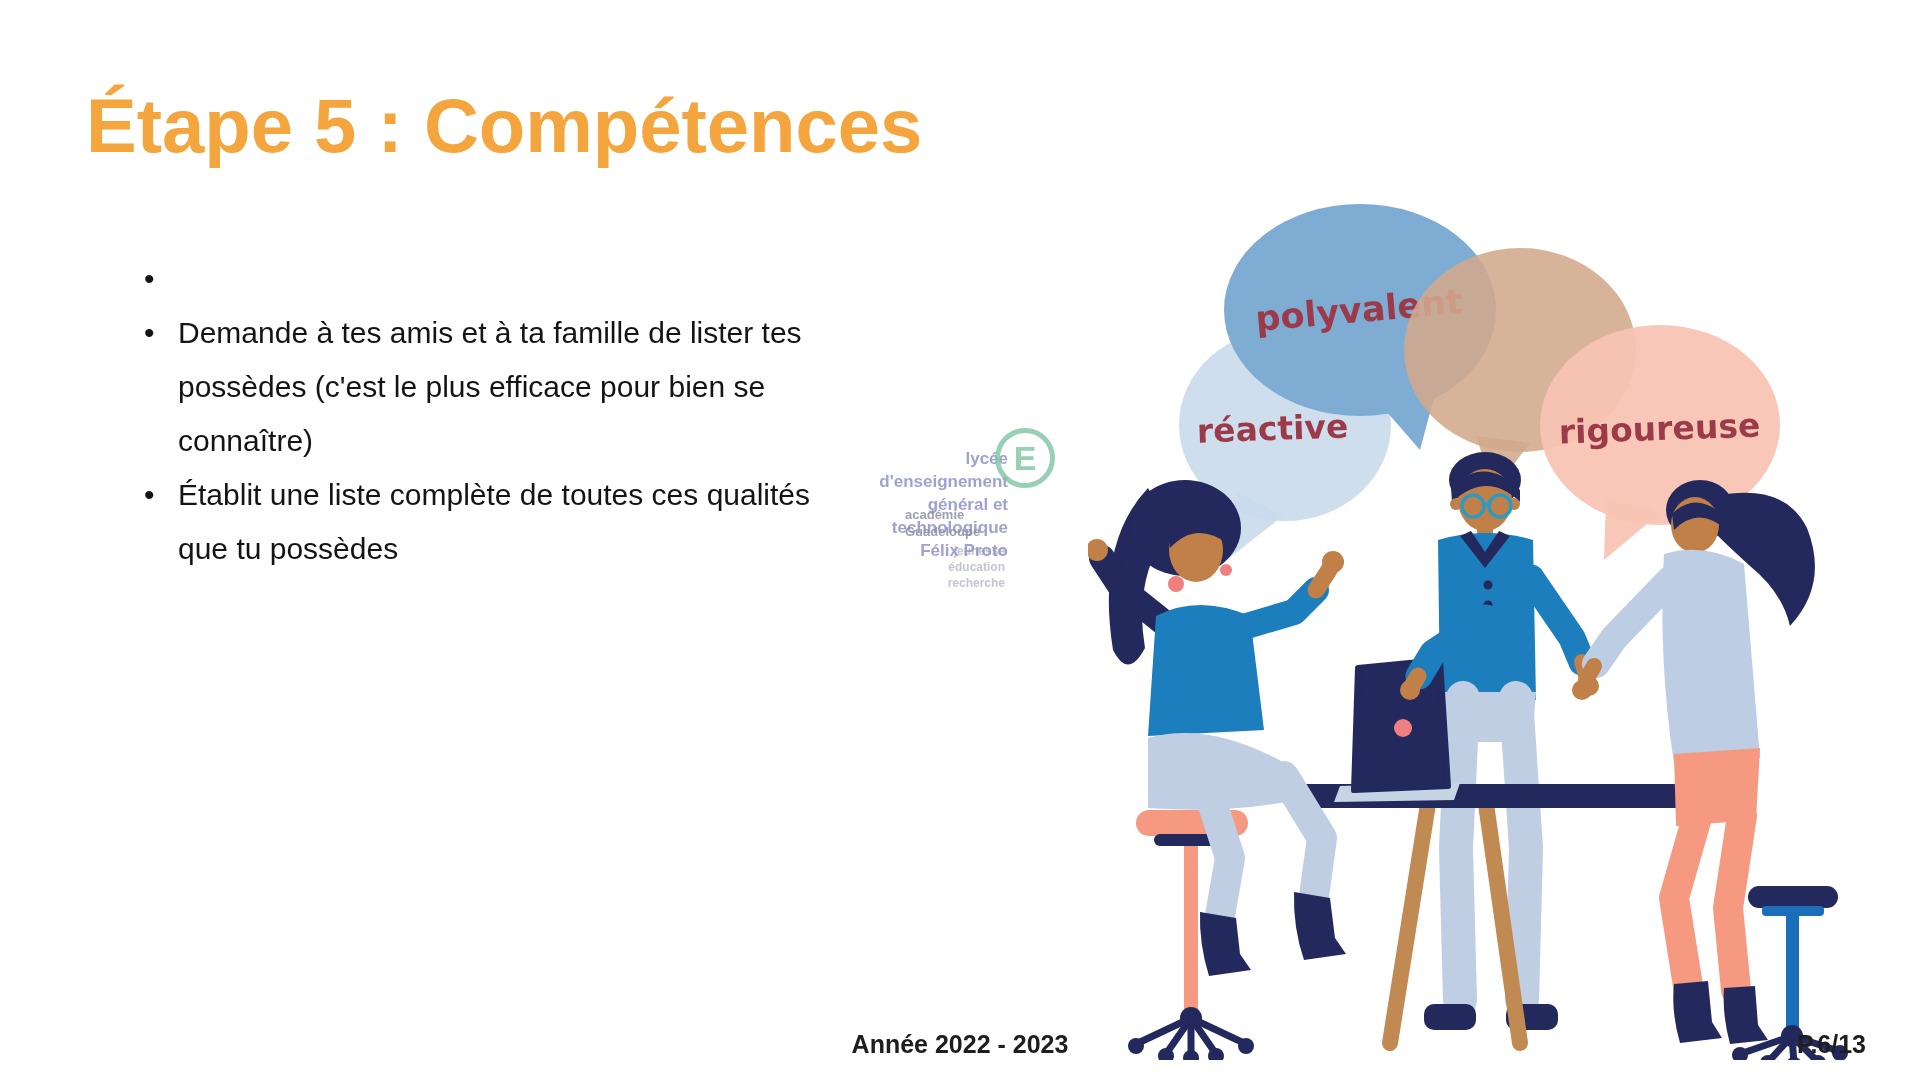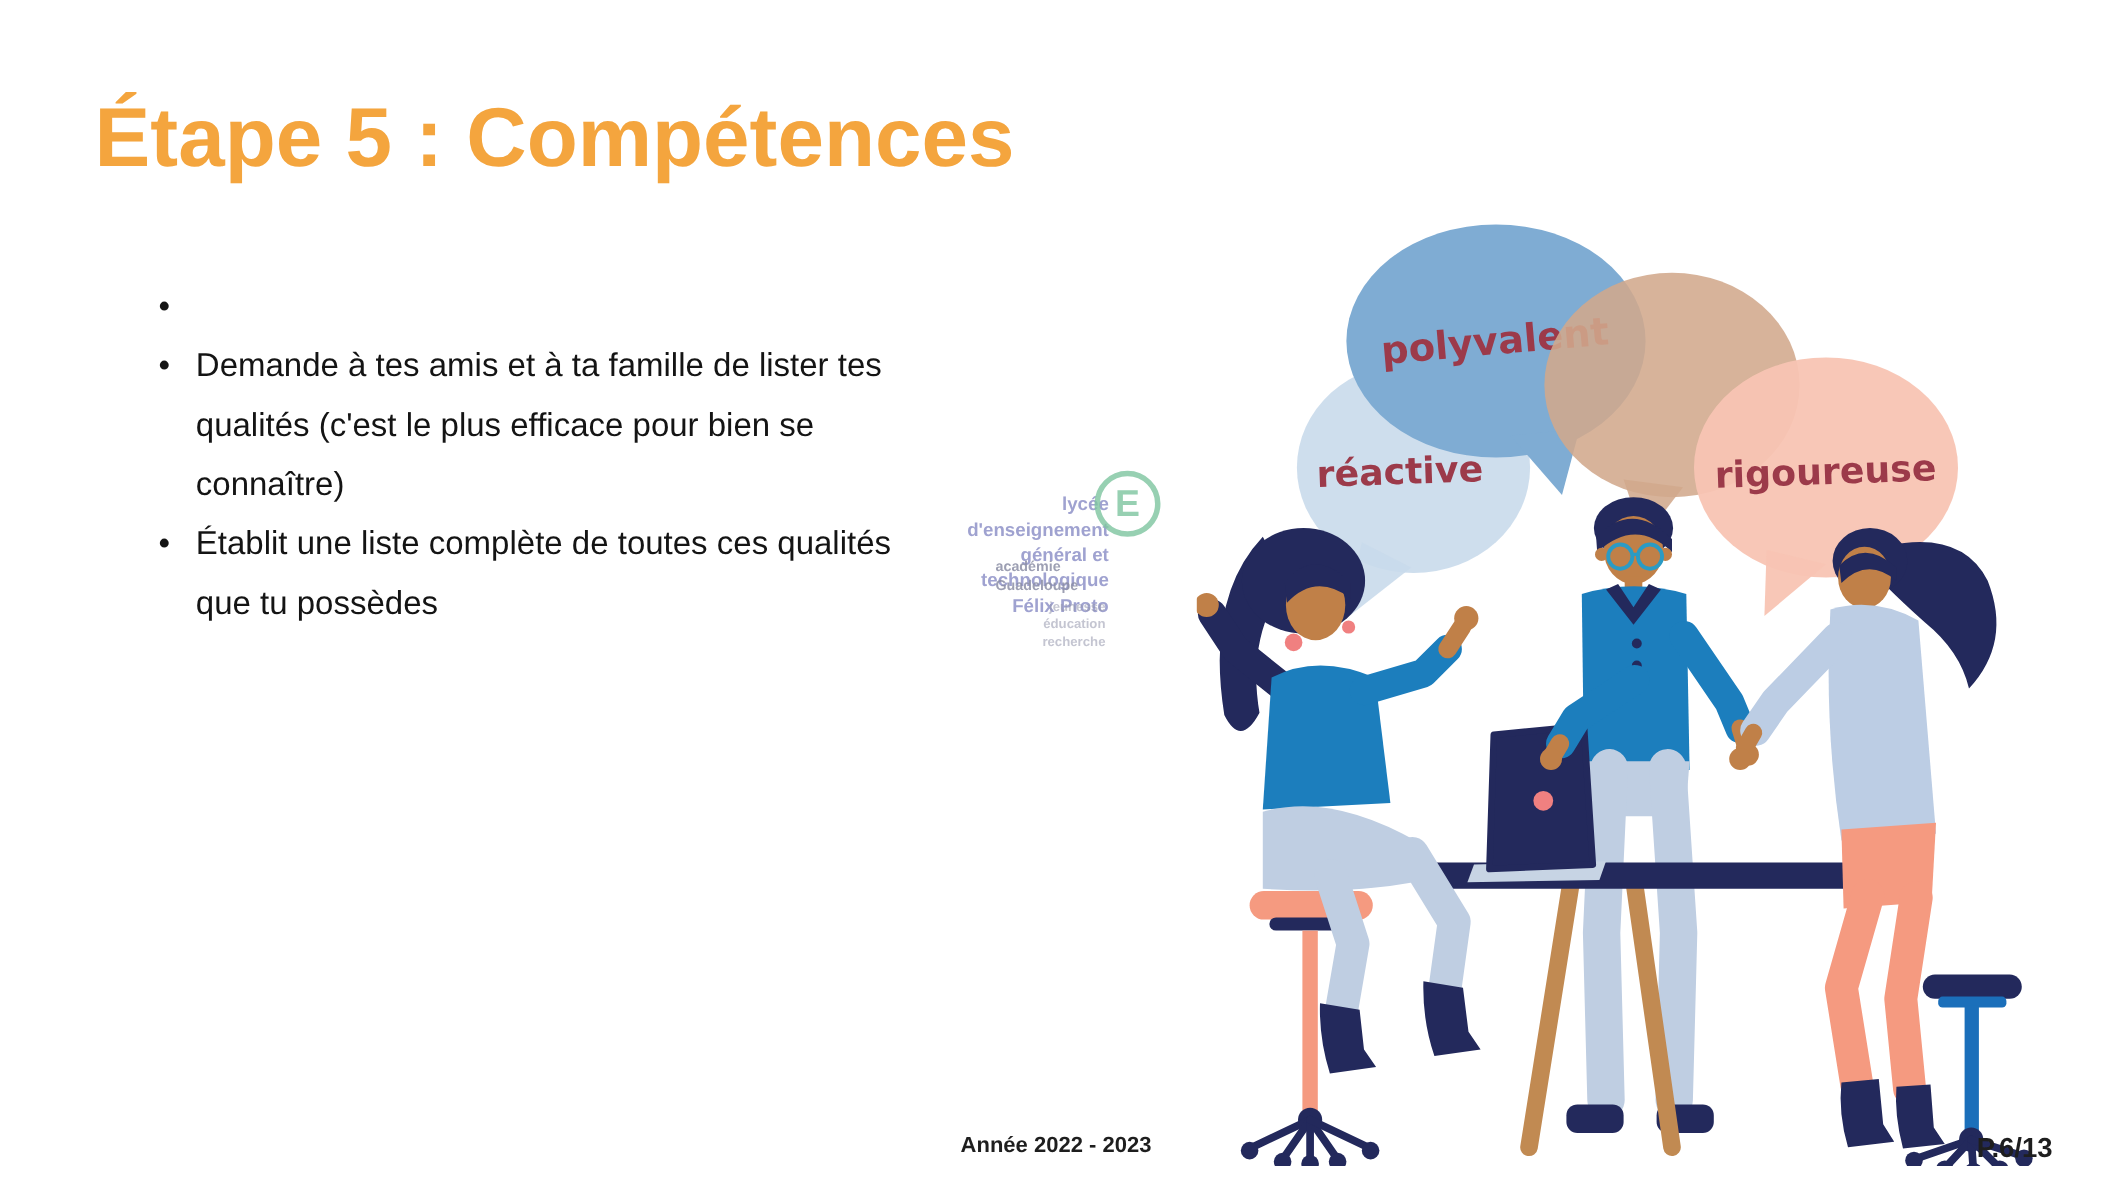--- a/index.html
+++ b/index.html
@@ -33,21 +33,21 @@
   .wm-ministry{left:905px;top:543px;width:100px;text-align:right;z-index:1;
                font-size:12px;line-height:16px;font-weight:bold;color:#9496AC;
                opacity:.55;white-space:pre-line;}
 
   
   .illu{left:1088px;top:198px;width:760px;height:862px;z-index:1;}
   .bubble-label{font-family:"DejaVu Sans","Liberation Sans",sans-serif;
                 font-weight:bold;}
 
   
-  .footer-year{left:0;right:0;top:1030px;text-align:center;font-size:20px;
+  .footer-year{left:0;right:0;top:1030px;text-align:center;font-size:25px;
                font-weight:bold;color:#1E1E1E;z-index:2;}
   .footer-page{right:54px;top:1030px;font-size:25px;font-weight:bold;
                color:#1E1E1E;z-index:2;}
 </style>
 </head>
 <body>
 
 <div class="abs title">Étape 5 : Compétences</div>
 
 <div class="abs wm-school">lycée d'enseignement
@@ -63,21 +63,21 @@
 recherche</div>
 
 <div class="abs body-block">
   <ul class="bullets">
     <li class="bullet-row">
       <span class="bullet-dot">•</span>
     </li>
     <li class="bullet-row">
       <span class="bullet-dot">•</span>
       <span class="bullet-text">Demande à tes amis et à ta famille de lister tes
-qualités (c'est le plus efficace pour bien se
+possèdes (c'est le plus efficace pour bien se
 connaître)</span>
     </li>
     <li class="bullet-row">
       <span class="bullet-dot">•</span>
       <span class="bullet-text">Établit une liste complète de toutes ces qualités
 que tu possèdes</span>
     </li>
   </ul>
 </div>
 

